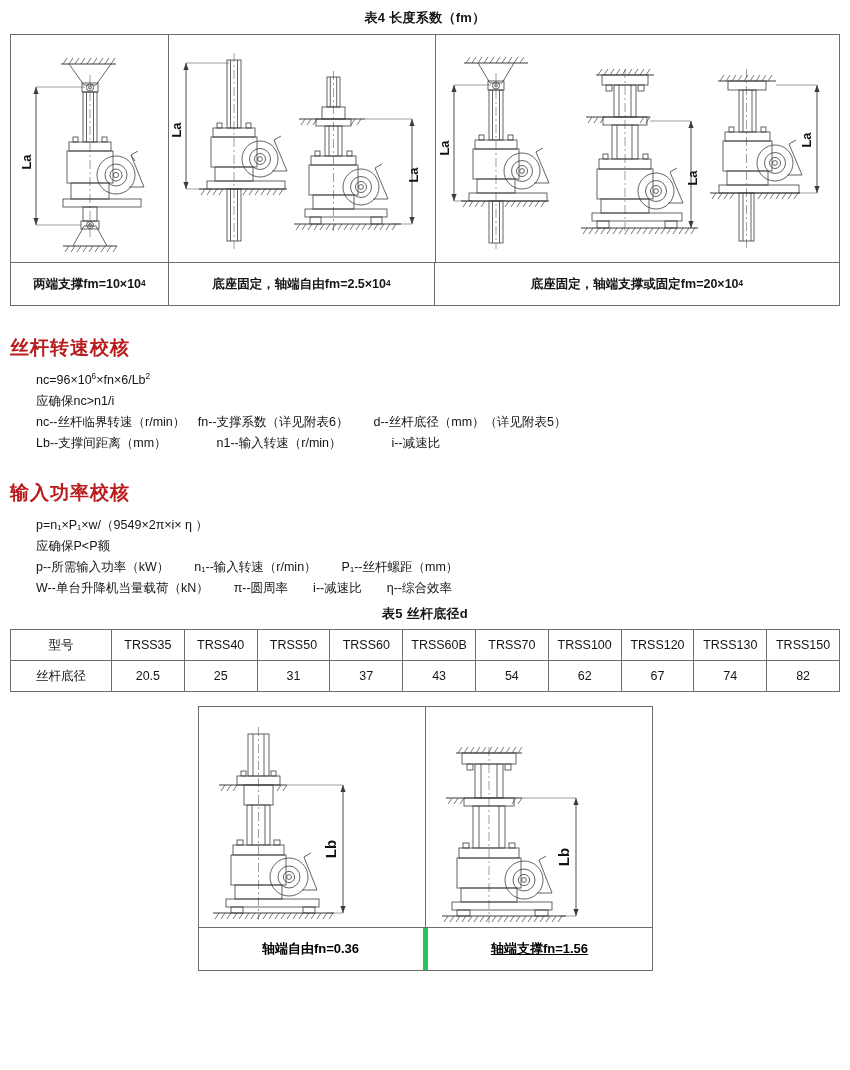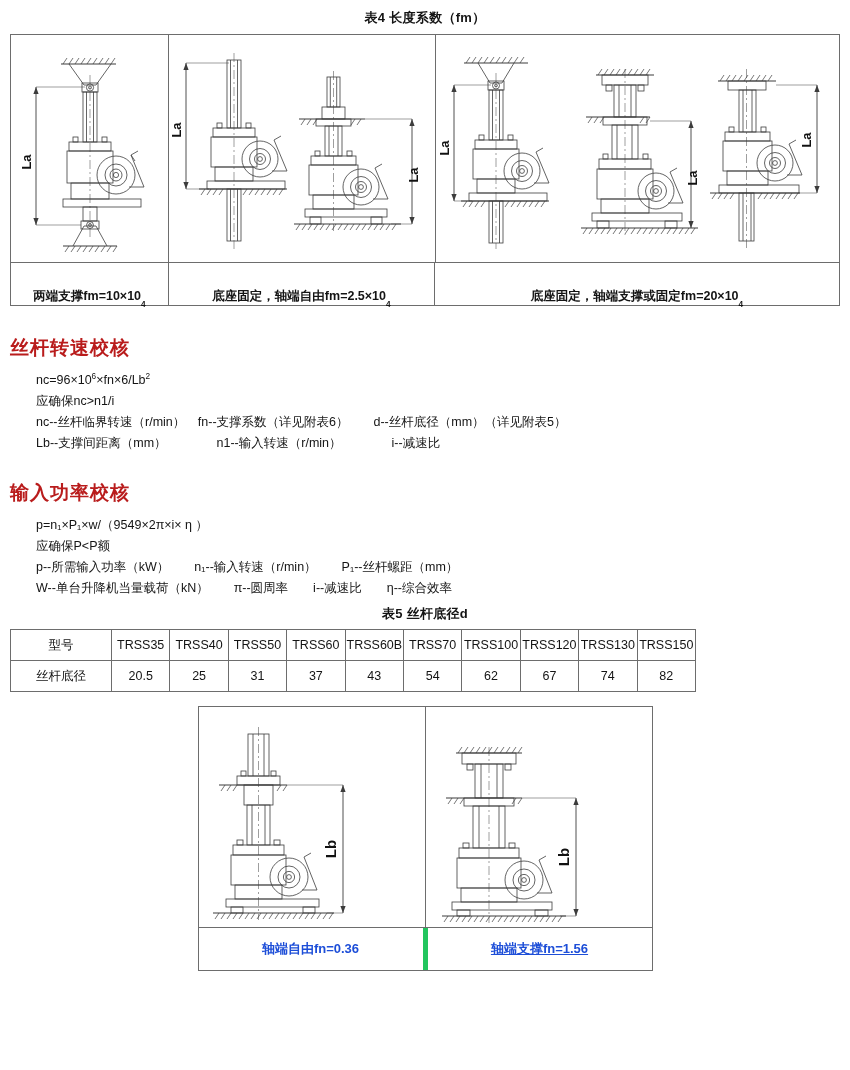--- a/index.html
+++ b/index.html
@@ -45,21 +45,21 @@
   .t4-labelrow {
     display: flex;
     border-top: 1px solid #6d6d6d;
     height: 42px;
     flex: 0 0 42px;
   }
   .t4-cell-fig { position: relative; overflow: hidden; }
   .t4-cell-fig + .t4-cell-fig { border-left: 1px solid #6d6d6d; }
   .t4-cell-lab {
     display: flex;
-    align-items: flex-end;
+    align-items: center;
     justify-content: center;
     font-size: 12.5px;
     font-weight: bold;
     color: #141414;
     box-sizing: border-box;
     padding: 0 4px;
     text-align: center;
   }
   .t4-cell-lab + .t4-cell-lab { border-left: 1px solid #6d6d6d; }
   .c1 { flex: 0 0 157px; }
@@ -80,21 +80,21 @@
     color: #141414;
     line-height: 21px;
     white-space: pre;
   }
 
   
   #table5-wrap { margin-top: 6px; }
   table.t5 {
     border-collapse: collapse;
     margin: 6px 10px 0 10px;
-    width: 686px;
+    width: 830px;
     table-layout: fixed;
   }
   table.t5 td {
     border: 1px solid #6d6d6d;
     height: 30px;
     text-align: center;
     vertical-align: middle;
     font-size: 12.5px;
     color: #141414;
     padding: 0 1px;
@@ -123,21 +123,21 @@
   }
   .t6-cell-fig { position: relative; overflow: hidden; flex: 1 1 50%; }
   .t6-cell-fig + .t6-cell-fig { border-left: 1px solid #6d6d6d; }
   .t6-cell-lab {
     flex: 1 1 50%;
     display: flex;
     align-items: center;
     justify-content: center;
     font-size: 13px;
     font-weight: bold;
-    color: #1d4ed8;
+    color: #000000;
   }
   .t6-cell-lab + .t6-cell-lab { border-left: 5px solid #22c55e; text-decoration: underline; }
 
   svg { display: block; }
   .dimlabel {
     font-family: "Liberation Sans", sans-serif;
     font-weight: bold;
     fill: #111;
   }
 </style>

